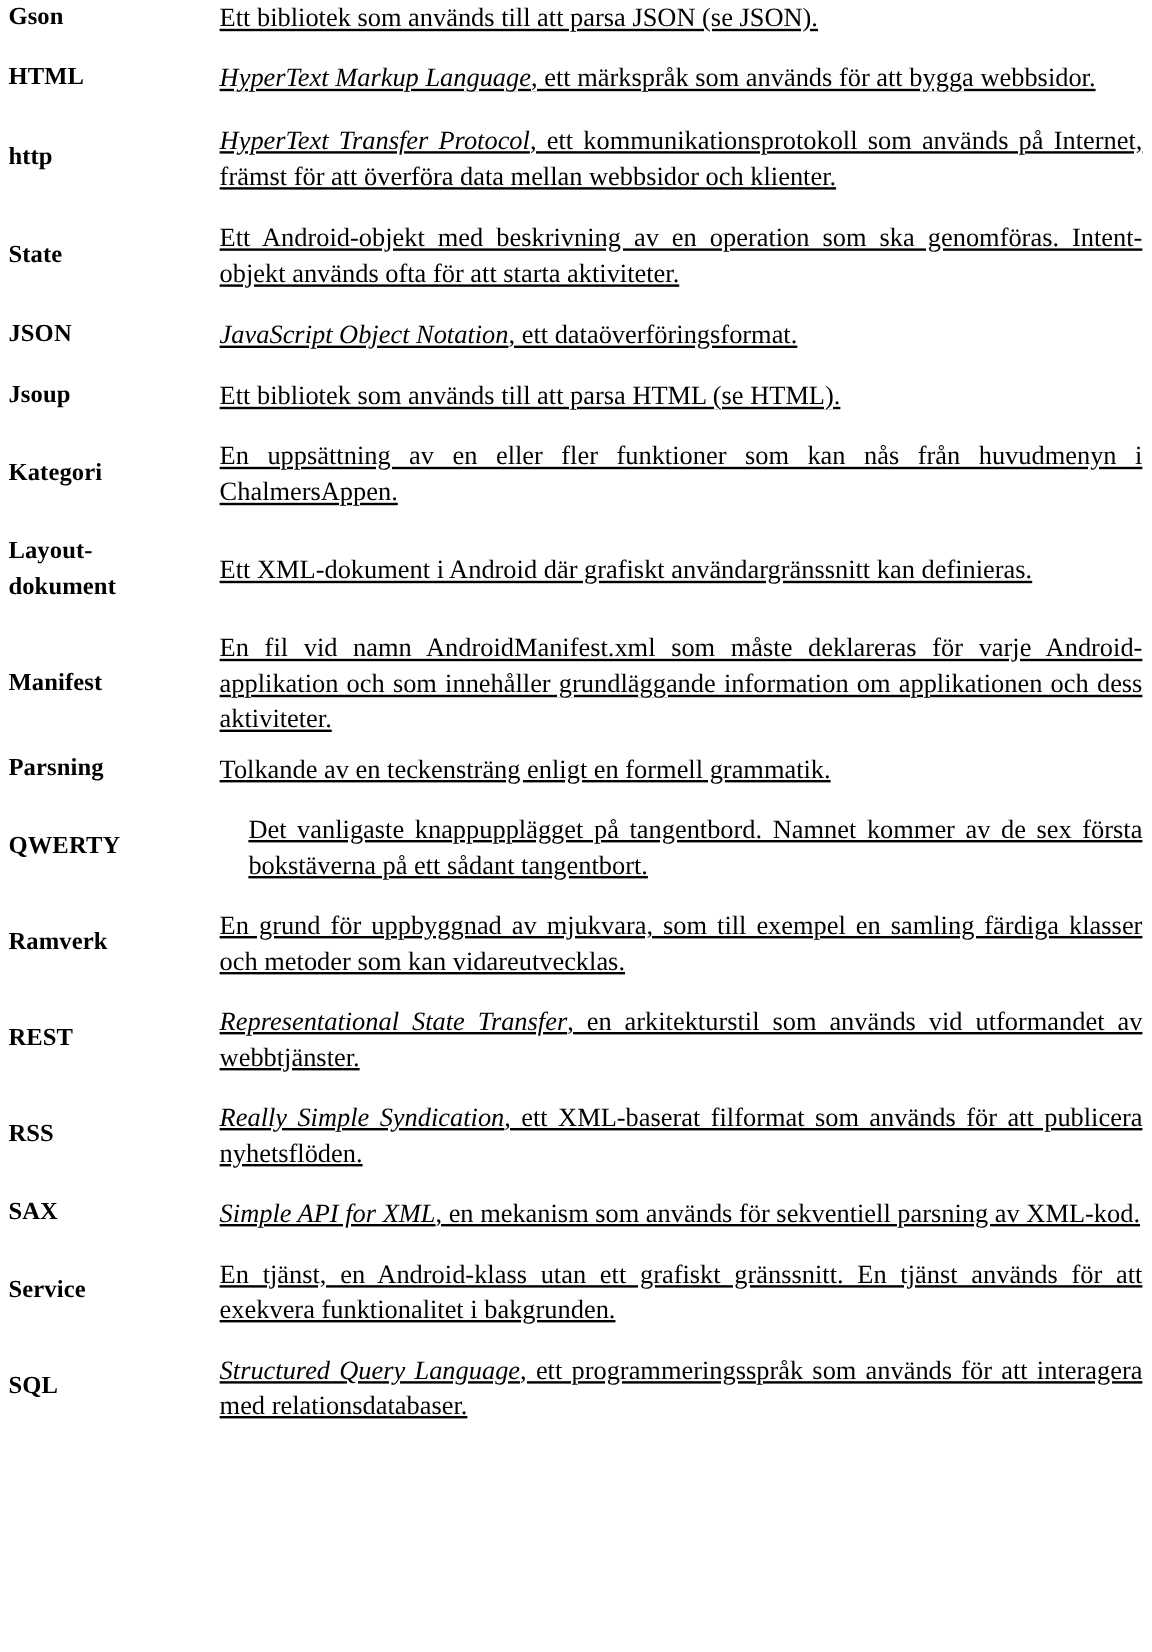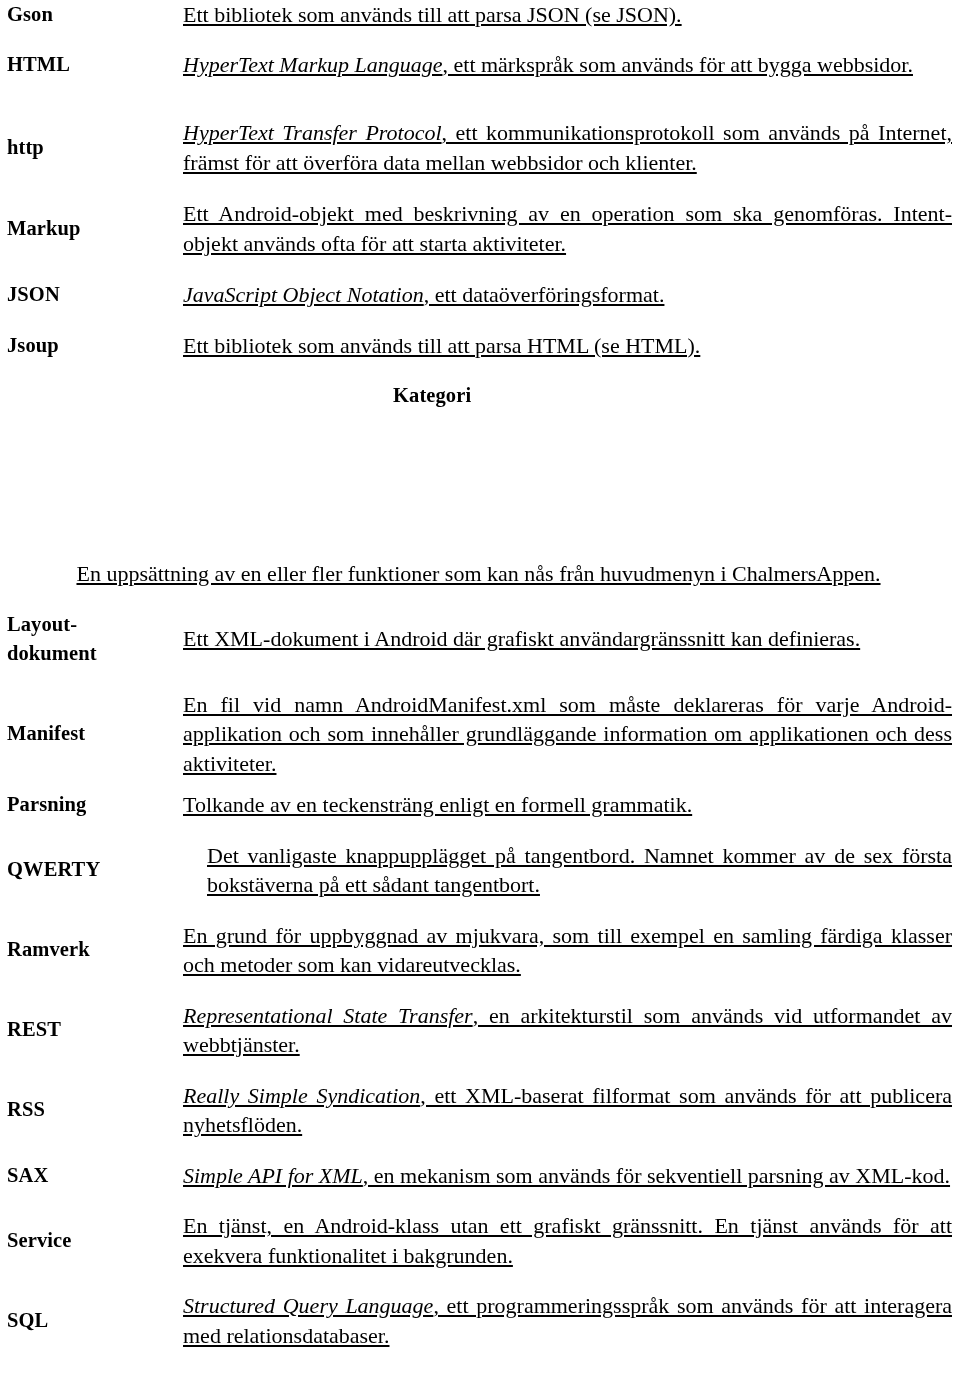--- a/index.html
+++ b/index.html
@@ -69,37 +69,37 @@
 
 <div class="glossary" id="glossary-root">
     <div class="entry" style="margin-top: 0px;">
       <div class="term">Gson</div>
       <div class="definition">Ett bibliotek som används till att parsa JSON (se JSON).</div>
     </div>
     <div class="entry" style="margin-top: 20px;">
       <div class="term">HTML</div>
       <div class="definition"><em>HyperText Markup Language</em>, ett märkspråk som används för att bygga webbsidor.</div>
     </div>
-    <div class="entry" style="margin-top: 39px;">
+    <div class="entry" style="margin-top: 23px;">
       <div class="term">http</div>
       <div class="definition"><em>HyperText Transfer Protocol</em>, ett kommunikationsprotokoll som används på Internet, främst för att överföra data mellan webbsidor och klienter.</div>
     </div>
     <div class="entry" style="margin-top: 22px;">
-      <div class="term">Markup</div>
+      <div class="term">State</div>
       <div class="definition">Ett Android-objekt med beskrivning av en operation som ska genomföras. Intent-objekt används ofta för att starta aktiviteter.</div>
     </div>
     <div class="entry" style="margin-top: 22px;">
       <div class="term">JSON</div>
       <div class="definition"><em>JavaScript Object Notation</em>, ett dataöverföringsformat.</div>
     </div>
     <div class="entry" style="margin-top: 21px;">
       <div class="term">Jsoup</div>
       <div class="definition">Ett bibliotek som används till att parsa HTML (se HTML).</div>
     </div>
-    <div class="entry" style="margin-top: 21px; flex-direction: column;">
+    <div class="entry" style="margin-top: 21px;">
       <div class="term">Kategori</div>
       <div class="definition">En uppsättning av en eller fler funktioner som kan nås från huvudmenyn i ChalmersAppen.</div>
     </div>
     <div class="entry" style="margin-top: 21px;">
       <div class="term">Layout-
 dokument</div>
       <div class="definition">Ett XML-dokument i Android där grafiskt användargränssnitt kan definieras.</div>
     </div>
     <div class="entry" style="margin-top: 21px;">
       <div class="term">Manifest</div>

